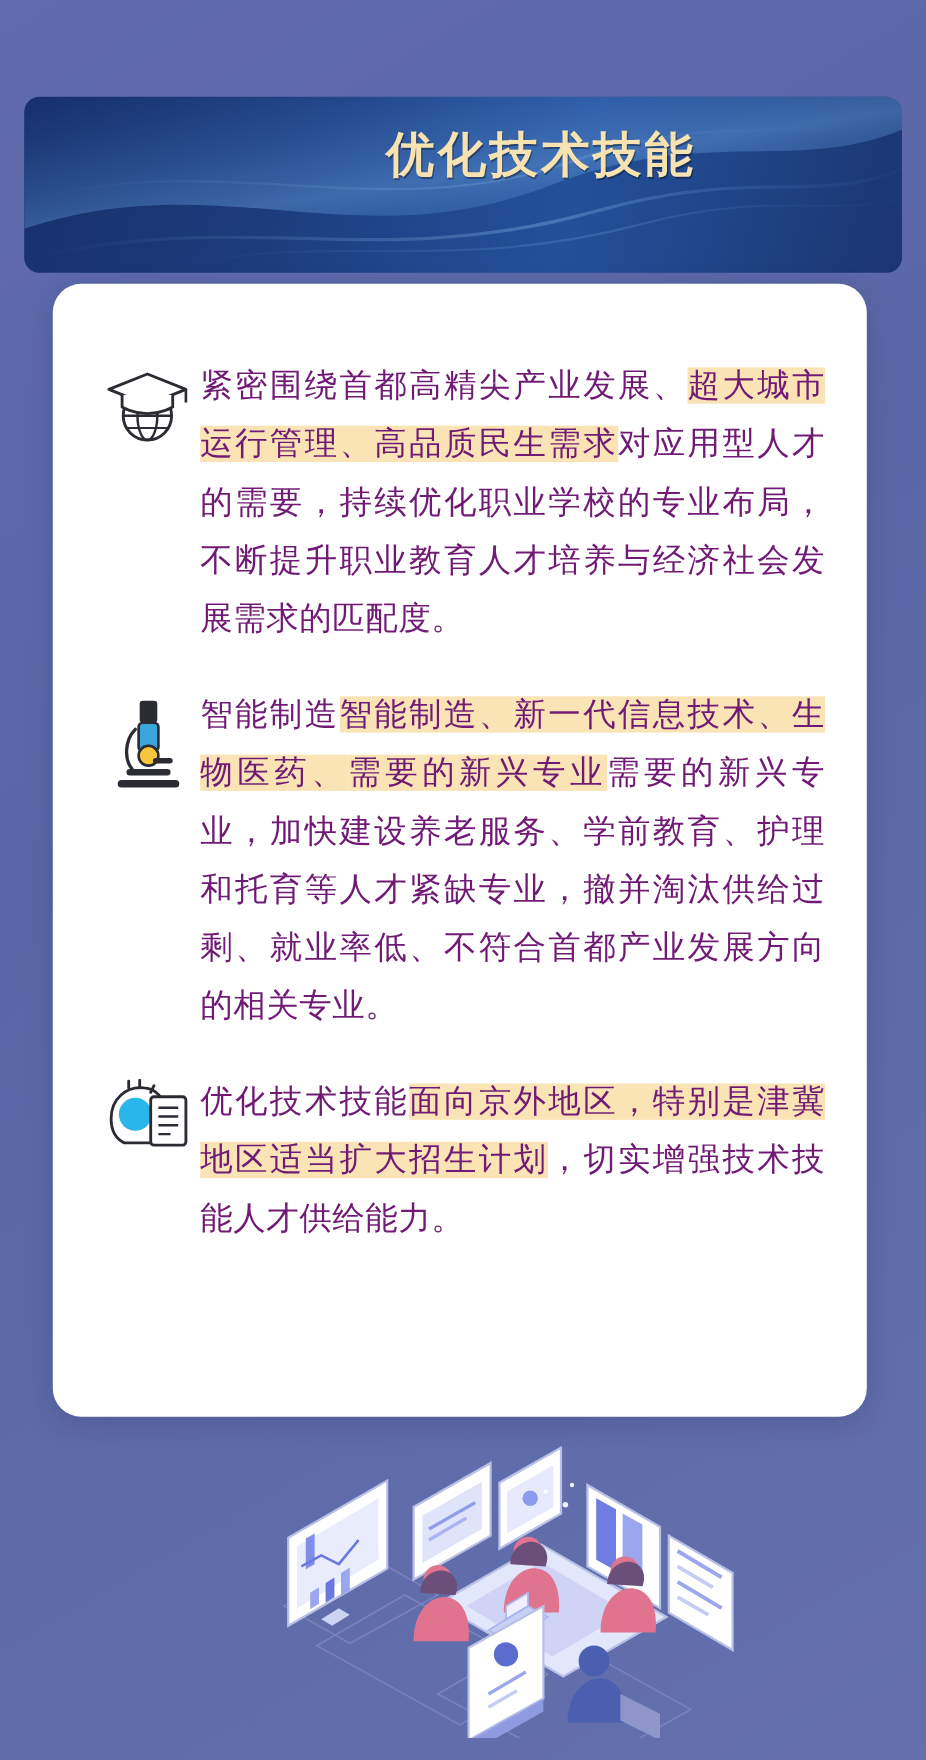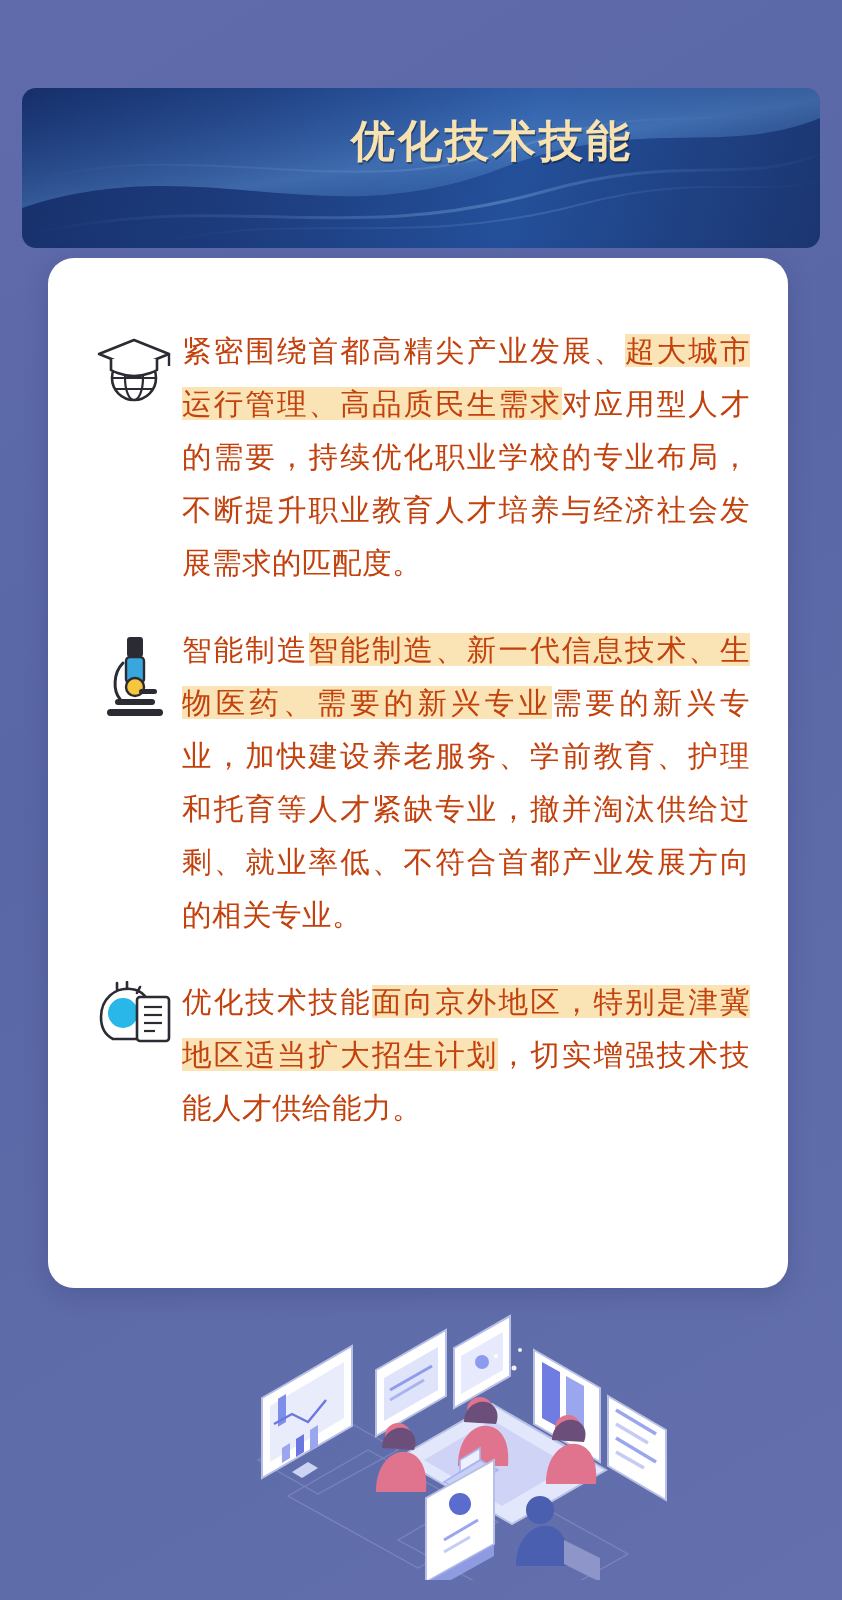--- a/index.html
+++ b/index.html
@@ -65,21 +65,21 @@
   .items { padding:66px 38px 0 38px; }
   .item { display:flex; align-items:flex-start; margin-bottom:34px; }
   .item-icon {
     width:96px; min-width:96px;
     padding-top:6px;
     display:flex; justify-content:center;
   }
   .item-text {
     font-size:29.5px;
     line-height:53px;
-    color:#c2410c;
+    color:#701a75;
     letter-spacing:.5px;
     text-align:justify;
   }
   .hl { background:#fae3b5; }
 
   
   .illo {
     position:absolute;
     left:248px; bottom:20px;
     width:430px; height:370px;

